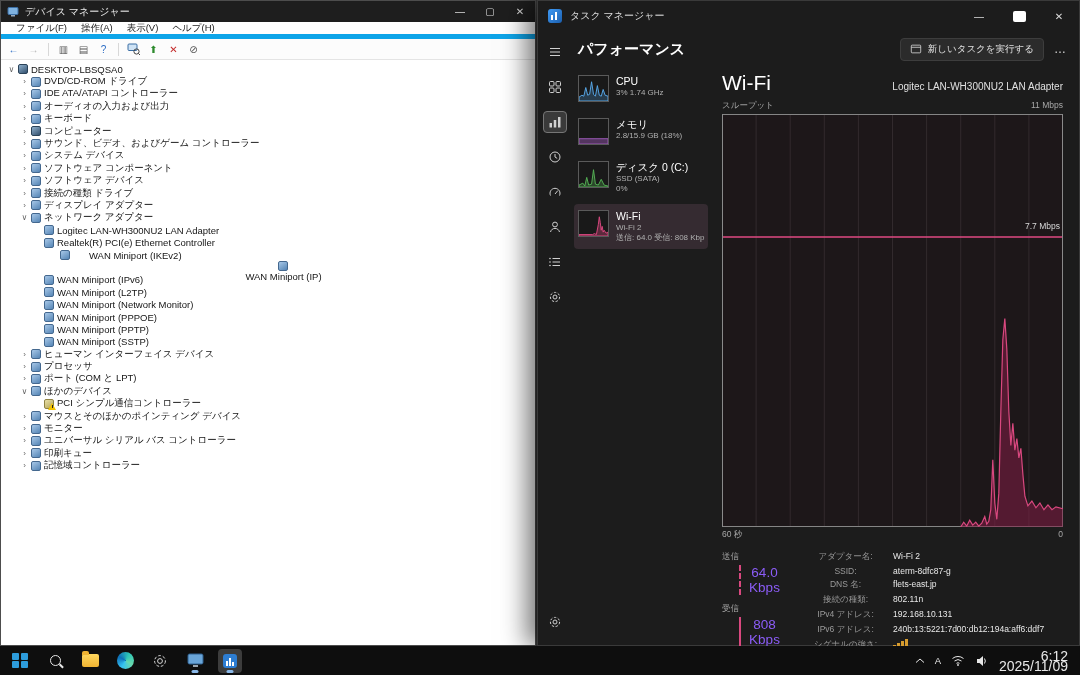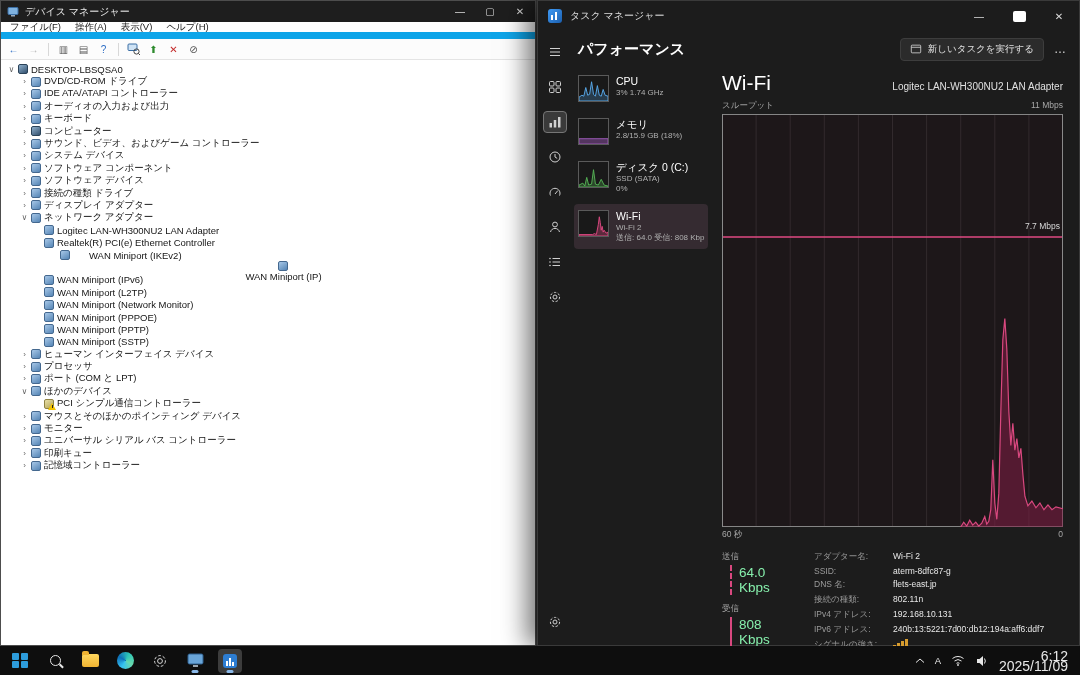--- a/index.html
+++ b/index.html
@@ -9,21 +9,21 @@
   
   .dm { position:absolute; left:0; top:0; width:536px; height:646px; background:#ffffff;
         border:1px solid #4d4d4d; display:flex; flex-direction:column; }
   .dm-titlebar { height:21px; background:#1e1e1e; color:#e8e8e8; display:flex; align-items:center;
                  padding-left:6px; gap:6px; font-size:10px; flex:none; }
   .dm-title { white-space:nowrap; }
   .win-ctrls { margin-left:auto; display:flex; height:100%; }
   .win-ctrl { width:30px; height:100%; display:flex; align-items:center; justify-content:center;
               color:#ddd; font-size:10px; cursor:default; }
   .dm-menubar { height:17px; background:#fff; display:flex; align-items:center; font-size:9.5px;
-                color:#222; padding-left:2px; flex:none; border-bottom:7px solid #0ea5e9; }
+                color:#222; padding-left:8px; flex:none; border-bottom:5px solid #0ea5e9; }
   .dm-menu { padding:0 7px; cursor:default; }
   .dm-toolbar { height:21px; background:#fcfcfc; border-bottom:1px solid #e4e4e4; display:flex;
                 align-items:center; padding-left:4px; gap:3px; flex:none; }
   .tb-btn { width:17px; height:17px; display:flex; align-items:center; justify-content:center;
             font-size:10px; color:#555; }
   .tb-sep { width:1px; height:13px; background:#d8d8d8; margin:0 3px; }
   .dm-tree { flex:1; overflow:hidden; padding:3px 0 0 2px; font-size:9.5px; color:#151515; }
   .tree-row { height:12.4px; display:flex; align-items:center; white-space:nowrap; }
   .chev { width:11px; text-align:center; color:#666; font-size:8px; flex:none; }
   .dev-icon { width:10px; height:10px; margin:0 3px 0 1px; border-radius:2px; flex:none; position:relative;
@@ -81,26 +81,26 @@
   .scale-row, .time-row { display:flex; justify-content:space-between; font-size:8.5px; color:#a8a8a8; }
   .scale-row { margin-top:5px; }
   .time-row { margin:2px 0 4px; }
   .graph-wrap { position:relative; flex:1; margin-top:2px; min-height:0; }
   .graph-wrap svg.netgraph { position:absolute; inset:0; width:100%; height:100%; }
   .mark-label { position:absolute; right:3px; top:26%; font-size:8.5px; color:#d8d8d8; }
 
   .stats { display:flex; gap:16px; height:100px; flex:none; padding-top:6px; }
   .send-recv { width:76px; flex:none; }
   .sr-label { font-size:8.5px; color:#a8a8a8; }
-  .sr-value { font-size:13.5px; color:#86efac; margin:2px 8px 8px; padding-left:7px; }
+  .sr-value { font-size:13.5px; color:#8b5cf6; margin:2px 17px 8px; padding-left:7px;text-align:center; }
   .sr-value.send { border-left:2px dashed #d9487f; }
   .sr-value.recv { border-left:2px solid #d9487f; }
   .kv { display:grid; grid-template-columns:auto auto; column-gap:16px; row-gap:3px;
         align-content:start; font-size:8.5px; }
-  .kv-label { color:#9a9a9a; white-space:nowrap; }
+  .kv-label { color:#9a9a9a; white-space:nowrap;text-align:center; }
   .kv-value { color:#e8e8e8; white-space:nowrap; overflow:hidden; max-width:235px; }
   .sigbars { display:inline-flex; align-items:flex-end; gap:1.5px; height:9px; }
   .sigbars i { display:block; width:2.5px; background:#d79c2e; }
 
   
   .taskbar { position:absolute; left:0; bottom:0; width:1080px; height:29px; background:#0e0e0e;
              display:flex; align-items:center; padding:0 8px; }
   .tb-icons { display:flex; align-items:center; gap:11px; }
   .task-icon { width:24px; height:24px; display:flex; align-items:center; justify-content:center;
                border-radius:4px; position:relative; }

